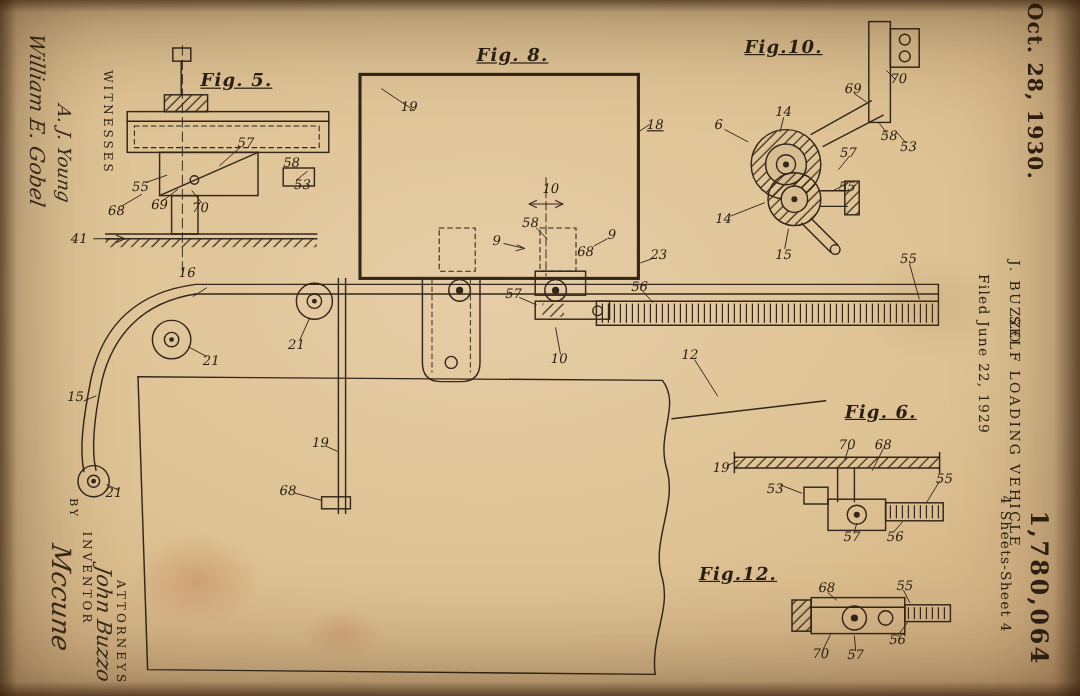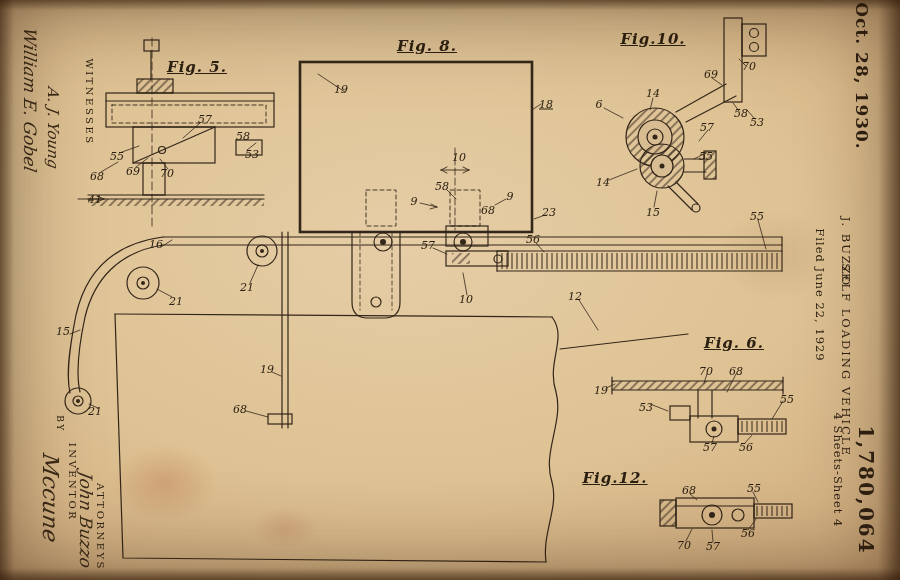--- a/index.html
+++ b/index.html
@@ -248,32 +248,32 @@
       <span class="fig-label" style="left: 197px; top: 67px;">Fig. 5.</span>
       <span class="fig-label" style="left: 411px; top: 46px; margin-left: 16px;">Fig. 8.</span>
       <span class="fig-label" style="left: 653px; top: 39px;">Fig.10.</span>
       <span class="fig-label" style="left: 734px; top: 343px;">Fig. 6.</span>
       <span class="fig-label" style="left: 615px; top: 478px;">Fig.12.</span>
       <span class="part-label" style="left: 205px; top: 119px;">57</span>
       <span class="part-label" style="left: 117px; top: 156px;">55</span>
       <span class="part-label" style="left: 97px; top: 176px;">68</span>
       <span class="part-label" style="left: 133px; top: 171px;">69</span>
       <span class="part-label" style="left: 167px; top: 173px;">70</span>
-      <span class="part-label" style="left: 66px; top: 199px; margin-left: 29px;">41</span>
+      <span class="part-label" style="left: 66px; top: 199px;">41</span>
       <span class="part-label" style="left: 243px; top: 136px;">58</span>
       <span class="part-label" style="left: 252px; top: 154px;">53</span>
       <span class="part-label" style="left: 341px; top: 89px;">19</span>
       <span class="part-label" style="left: 546px; top: 104px; text-decoration: underline;">18</span>
       <span class="part-label" style="left: 459px; top: 157px;">10</span>
       <span class="part-label" style="left: 442px; top: 186px;">58</span>
       <span class="part-label" style="left: 414px; top: 201px;">9</span>
       <span class="part-label" style="left: 510px; top: 196px;">9</span>
       <span class="part-label" style="left: 488px; top: 210px;">68</span>
       <span class="part-label" style="left: 549px; top: 212px;">23</span>
-      <span class="part-label" style="left: 156px; top: 244px;">16</span>
+      <span class="part-label" style="left: 156px; top: 227px;">16</span>
       <span class="part-label" style="left: 247px; top: 287px;">21</span>
       <span class="part-label" style="left: 176px; top: 301px;">21</span>
       <span class="part-label" style="left: 63px; top: 331px;">15</span>
       <span class="part-label" style="left: 95px; top: 411px;">21</span>
       <span class="part-label" style="left: 428px; top: 245px;">57</span>
       <span class="part-label" style="left: 533px; top: 239px;">56</span>
       <span class="part-label" style="left: 757px; top: 216px;">55</span>
       <span class="part-label" style="left: 466px; top: 299px;">10</span>
       <span class="part-label" style="left: 575px; top: 296px;">12</span>
       <span class="part-label" style="left: 267px; top: 369px;">19</span>

